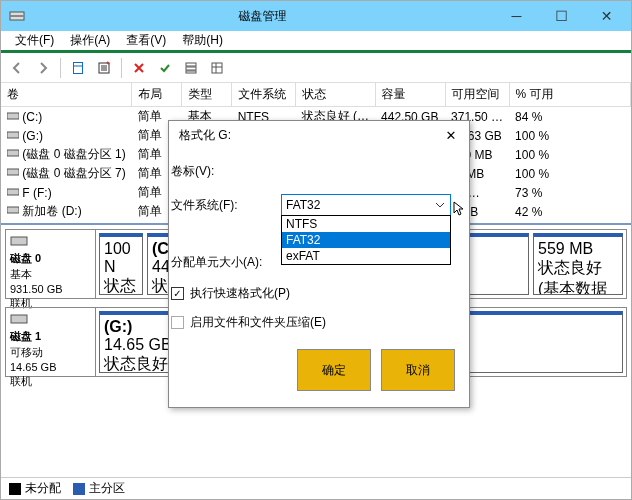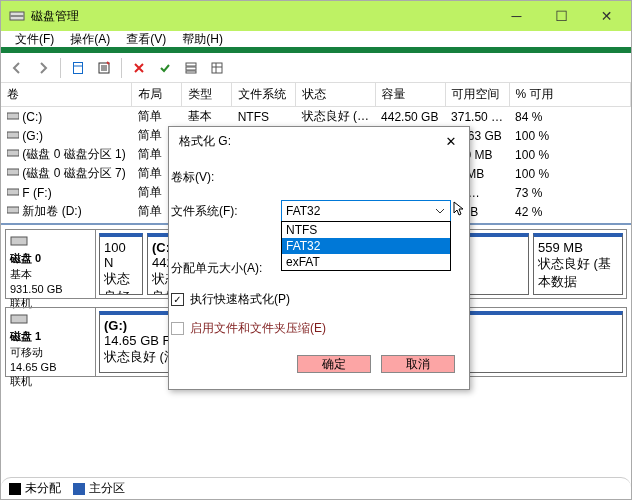--- a/index.html
+++ b/index.html
@@ -1,64 +1,64 @@
 <!DOCTYPE html>
 <html><head>
 <meta charset="utf-8">
 <style>
 * { margin: 0; padding: 0; box-sizing: border-box; font-family: "Microsoft YaHei", "Segoe UI", sans-serif; }
 html, body { width: 632px; height: 500px; overflow: hidden; background: #fff; }
 .window { width: 632px; height: 500px; border: 1px solid #aaa; background: #fff; display: flex; flex-direction: column; }
-.titlebar { height: 30px; display: flex; align-items: center; padding: 0 2px 0 8px; background: #bef264; }
+.titlebar { height: 30px; display: flex; align-items: center; padding: 0 2px 0 8px; background: #7dd3fc; text-align: center; }
 .titlebar .icon { width: 16px; height: 16px; margin-right: 6px; }
 .title-text { flex: 1; font-size: 12px; color: #000; }
 .winbtns { display: flex; }
 .winbtn { width: 45px; height: 30px; display: flex; align-items: center; justify-content: center; font-size: 14px; color: #333; }
-.menubar { height: 22px; display: flex; align-items: center; padding: 0 6px; font-size: 12px; border-bottom: 6px solid #15803d; text-align: right; }
+.menubar { height: 22px; display: flex; align-items: center; padding: 0 6px; font-size: 12px; border-bottom: 3px solid #15803d; text-align: right; }
 .menu-item { padding: 2px 8px; cursor: default; }
 .toolbar { height: 30px; display: flex; align-items: center; padding: 2px 4px; border-bottom: 1px solid #ddd; gap: 2px; }
 .tbtn { width: 24px; height: 24px; display: flex; align-items: center; justify-content: center; border: 1px solid transparent; }
 .tsep { width: 1px; height: 20px; background: #ccc; margin: 0 3px; }
 
 .vol-table { width: 100%; border-collapse: collapse; font-size: 12px; }
 .vol-table th { text-align: left; font-weight: normal; background: #fff; border-right: 1px solid #ddd; border-bottom: 1px solid #ddd; padding: 3px 6px; }
 .vol-table td { padding: 1px 6px; white-space: nowrap; }
 .vol-list-wrap { height: 140px; overflow: hidden; }
 
 .disk-panels { border-top: 2px solid #7a99c2; padding: 4px; display: flex; flex-direction: column; gap: 8px; overflow: hidden; flex: 1; }
 .disk-row { display: flex; border: 1px solid #888; height: 70px; }
 .disk-head { width: 90px; border-right: 1px solid #888; padding: 4px; font-size: 11px; display: flex; flex-direction: column; gap: 1px; }
 .disk-head .dh-icon { width: 18px; height: 14px; margin-bottom: 2px; }
 .disk-parts { flex: 1; display: flex; gap: 4px; padding: 3px; }
-.part { border: 1px solid #666; padding: 3px 4px; font-size: 13px; display: flex; flex-direction: column; overflow: hidden; border-top-width: 4px; }
+.part { border: 1px solid #666; padding: 3px 4px; font-size: 16px; display: flex; flex-direction: column; overflow: hidden; border-top-width: 4px; }
 .part.primary { border-top-color: #2a5db0; }
 .part .pname { font-weight: bold; }
-.legend { height: 22px; display: flex; align-items: center; gap: 12px; padding: 0 8px; font-size: 12px; border-top: 1px solid #ccc; border-radius: 10px; }
+.legend { height: 22px; display: flex; align-items: center; gap: 12px; padding: 0 8px; font-size: 12px; border-top: 1px solid #ccc; }
 .legend .sw { display: inline-block; width: 12px; height: 12px; vertical-align: middle; margin-right: 4px; }
 .sw.unalloc { background: #000; }
 .sw.primary { background: #2a5db0; }
-.dialog { position: absolute; left: 168px; top: 126px; width: 302px; background: #fff; border: 1px solid #888; box-shadow: 2px 2px 6px rgba(0,0,0,.3); font-size: 12px; }
+.dialog { position: absolute; left: 168px; top: 120px; width: 302px; background: #fff; border: 1px solid #888; box-shadow: 2px 2px 6px rgba(0,0,0,.3); font-size: 12px; }
 .dlg-title { height: 28px; display: flex; align-items: center; padding: 0 4px 0 10px; }
 .dlg-title-text { flex: 1; }
 .dlg-close { width: 28px; height: 22px; display: flex; align-items: center; justify-content: center; font-size: 13px; }
 .dlg-body { padding: 14px 14px 16px 2px; }
 .field-row { display: flex; align-items: center; margin-bottom: 14px; }
 .field-row label { width: 110px; }
 .text-input { border: 1px solid #888; height: 22px; padding: 2px 4px; width: 170px; font-size: 12px; }
 .combo { position: relative; width: 170px; }
 .combo-box { border: 1px solid #0078d7; height: 22px; display: flex; align-items: center; padding: 0 20px 0 4px; background: #fff; position: relative; }
 .combo-arrow { position: absolute; right: 2px; top: 2px; width: 16px; height: 16px; }
 .combo-list { position: absolute; top: 21px; left: 0; right: 0; border: 1px solid #000; background: #fff; z-index: 5; }
 .combo-opt { padding: 1px 4px; }
 .combo-opt.sel { background: #0078d7; color: #fff; }
 .chk-row { display: flex; align-items: center; gap: 6px; margin-top: 12px; margin-bottom: 6px; }
 .chk { width: 13px; height: 13px; border: 1px solid #333; display: inline-flex; align-items: center; justify-content: center; font-size: 10px; }
 .chk.disabled { border-color: #aaa; color: #aaa; }
 .dlg-btns { display: flex; justify-content: flex-end; gap: 10px; margin-top: 18px; }
-.dlg-btn { min-width: 74px; height: 18px; border: 1px solid #888; background: #fca5a5; font-size: 12px; display: flex; align-items: center; justify-content: center; font-family: Liberation Mono, monospace; }
+.dlg-btn { min-width: 74px; height: 42px; border: 1px solid #888; background: #eab308; font-size: 12px; display: flex; align-items: center; justify-content: center; font-family: Liberation Mono, monospace; }
 .cursor { position: absolute; width: 16px; height: 16px; pointer-events: none; }
 </style>
 </head>
 <body>
 
 <div class="window">
   <div class="titlebar">
     <span class="icon">
       <svg viewBox="0 0 16 16" width="16" height="16">
           <rect x="1" y="4" width="14" height="8" fill="#ddd" stroke="#555"></rect>
@@ -321,21 +321,21 @@
         </div>
       </div>
     </div>
     <div class="field-row" style="margin-top:38px">
       <label>分配单元大小(A):</label>
     </div>
     <div class="chk-row">
       <span class="chk">✓</span>
       <span>执行快速格式化(P)</span>
     </div>
-    <div class="chk-row" style="color:#7f1d1d">
+    <div class="chk-row" style="color:#000000">
       <span class="chk disabled"></span>
       <span>启用文件和文件夹压缩(E)</span>
     </div>
     <div class="dlg-btns">
       <div class="dlg-btn">确定</div>
       <div class="dlg-btn">取消</div>
     </div>
   </div>
 </div>
 

